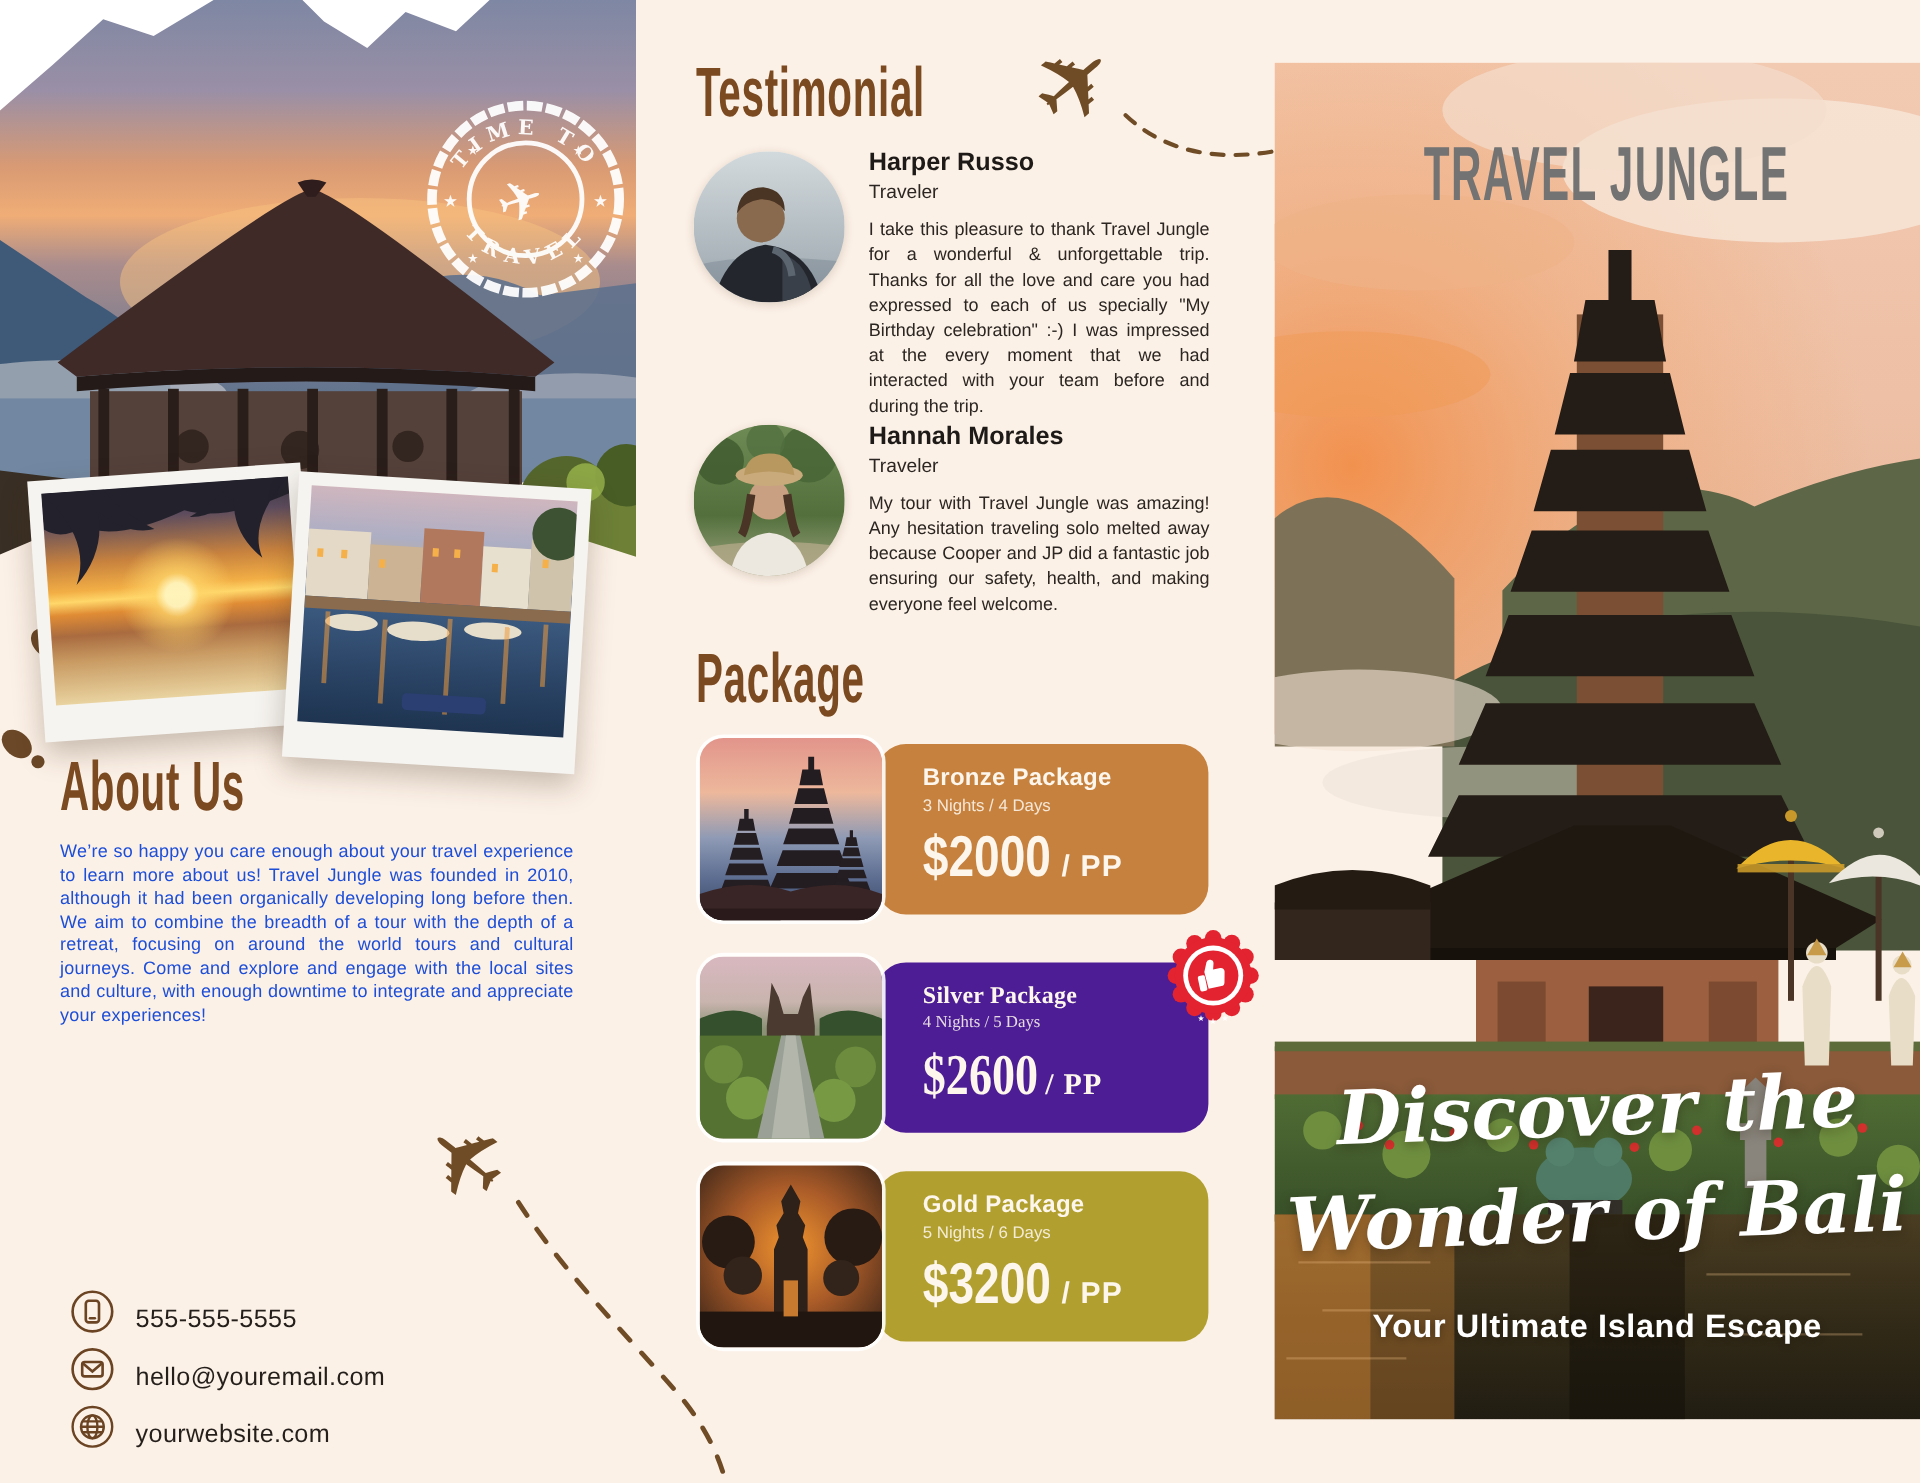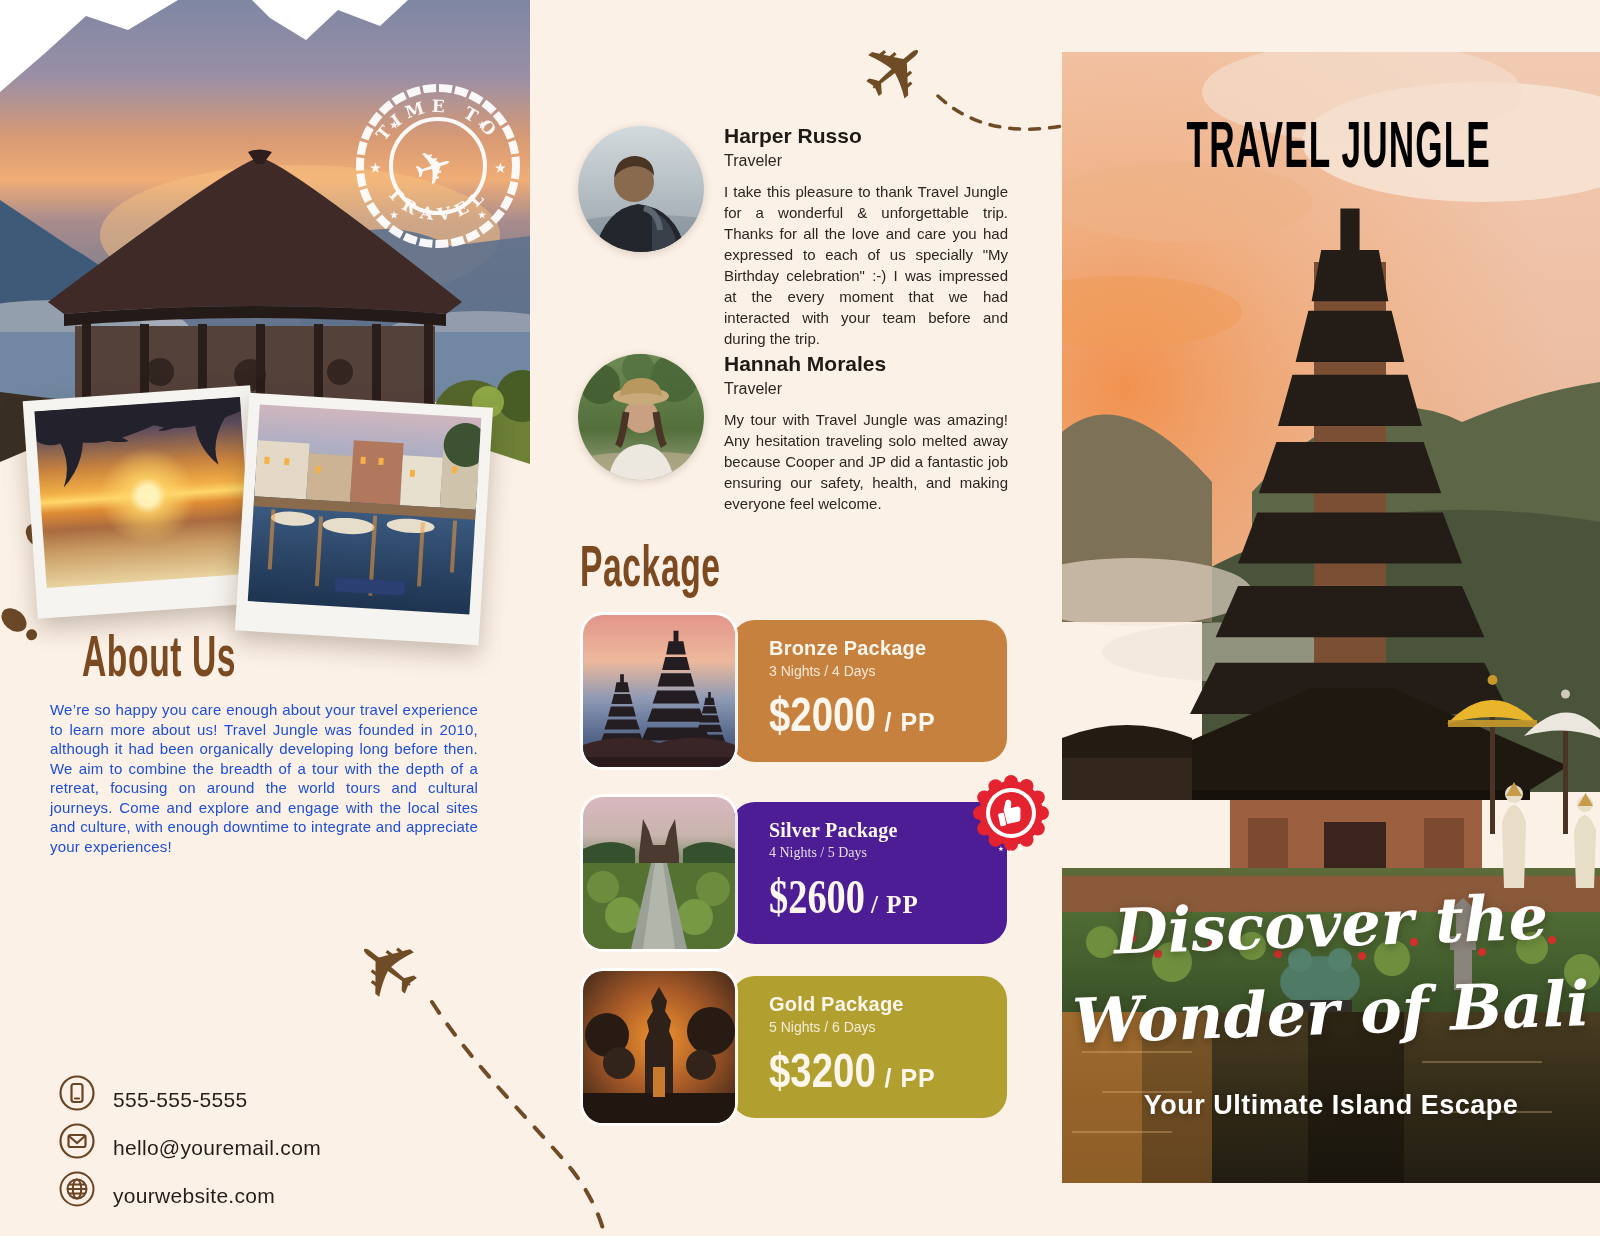--- a/index.html
+++ b/index.html
@@ -23,21 +23,21 @@
   .p-right { left:242px; top:400px; width:244px; height:238px; transform:rotate(3.5deg); }
 
   .beach { background:
     radial-gradient(circle at 52% 52%, rgba(255,245,190,.95) 0 7%, rgba(255,214,106,.75) 13%, rgba(255,190,80,0) 34%),
     linear-gradient(180deg,#35343f 0%, #5d4c5e 14%, #c8823e 34%, #f2ae45 47%, #ffd76a 52%, #e08c35 58%, #a96b3f 68%, #c99b63 80%, #e9d3a0 100%);
   }
   .harbor { background:linear-gradient(180deg,#cfb6be 0%, #adaec4 20%, #b7aea9 28%, #3f5e84 45%, #2c4668 75%, #1e3450 100%); }
 
   .footprints { left:0; top:428px; width:210px; height:250px; }
 
-  .about-h { left:50px; top:622px;margin-left:32px; }
+  .about-h { left:50px; top:622px; }
   .body-text { left:50px; top:700px; width:428px; font-size:15px; line-height:1.3; color:#1d4ed8;
                text-align:justify; letter-spacing:.2px; }
   .contact-h { left:50px; top:984px; }
   .contact-list { left:58px; top:1074px; width:420px; display:flex; flex-direction:column; gap:10px; }
   .contact-row { display:flex; align-items:flex-end; gap:17px; height:38px; }
   .contact-label { font-size:21px; color:#241f1b; letter-spacing:.3px; }
 
   .plane { color:#6f4c26; line-height:1; }
   .plane-a { left:862px; top:30px; font-size:82px; transform:rotate(-40deg); }
   .plane-b { left:352px; top:928px; font-size:82px; transform:rotate(38deg) scaleX(-1); }
@@ -67,21 +67,21 @@
   .price-row { margin-top:8px; white-space:nowrap; }
   .price { display:inline-block; font-size:48px; font-weight:800; transform:scaleX(.8);
            transform-origin:left bottom; letter-spacing:0; }
   .per { display:inline-block; font-size:25px; font-weight:800; margin-left:-18px; letter-spacing:1px; }
   .badge { left:966px; top:768px; width:90px; height:90px; z-index:3; }
 
   
   .cover { left:1062px; top:52px; width:538px; height:1131px; overflow:hidden; }
   .cover svg.art { position:absolute; inset:0; }
   .brand { position:absolute; top:56px; width:100%; font-size:64px; font-weight:800;
-           color:#000000; white-space:nowrap; }
+           color:#737373; white-space:nowrap; }
   .brand .cond { transform:scaleX(.55); transform-origin:center bottom; letter-spacing:2px; }
   .script { position:absolute; width:100%; text-align:center; color:#ffffff;
             font-family:"DejaVu Serif", serif; font-style:italic; font-weight:700; font-size:62px;
             transform:rotate(-2deg); text-shadow:0 3px 10px rgba(30,20,10,.35); }
   .s1 { top:836px; } .s2 { top:924px; }
   .tagline { position:absolute; top:1038px; width:100%; text-align:center; color:#ffffff;
              font-size:27px; font-weight:700; letter-spacing:.5px; text-shadow:0 2px 6px rgba(30,20,10,.4); }
 </style>
 </head>
 <body>
@@ -283,20 +283,21 @@
       </svg>
       <span class="contact-label">yourwebsite.com</span>
     </div>
   </div>
 
   <div class="abs plane plane-b">✈</div>
   <svg class="abs trail" style="left:420px; top:992px;" width="200" height="244" viewBox="0 0 200 244">
     <path d="M12,10 C56,78 120,138 152,178 C172,204 180,226 184,240" fill="none" stroke="#6f4c26" stroke-width="4" stroke-dasharray="13 14" stroke-linecap="round"></path>
   </svg>
 
+  <h2 class="abs heading testimonial-h"><span class="cond">Testimonial</span></h2>
 
   <div class="abs plane plane-a">✈</div>
   <svg class="abs trail" style="left:928px; top:82px;" width="140" height="64" viewBox="0 0 140 64">
     <path d="M10,14 C44,46 88,52 134,44" fill="none" stroke="#6f4c26" stroke-width="3.5" stroke-dasharray="10 10" stroke-linecap="round"></path>
   </svg>
 
   <div class="abs avatar av1">
     <svg width="126" height="126" viewBox="0 0 126 126">
       <defs>
         <linearGradient id="avbg1" x1="0" y1="0" x2="0" y2="1">

